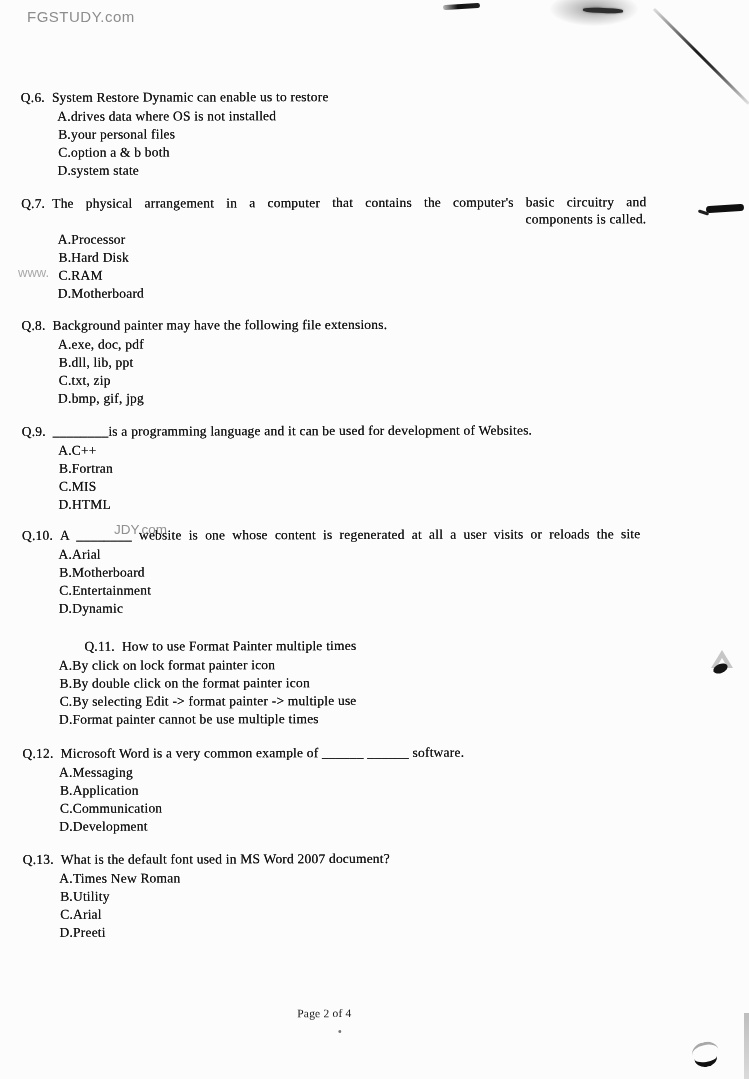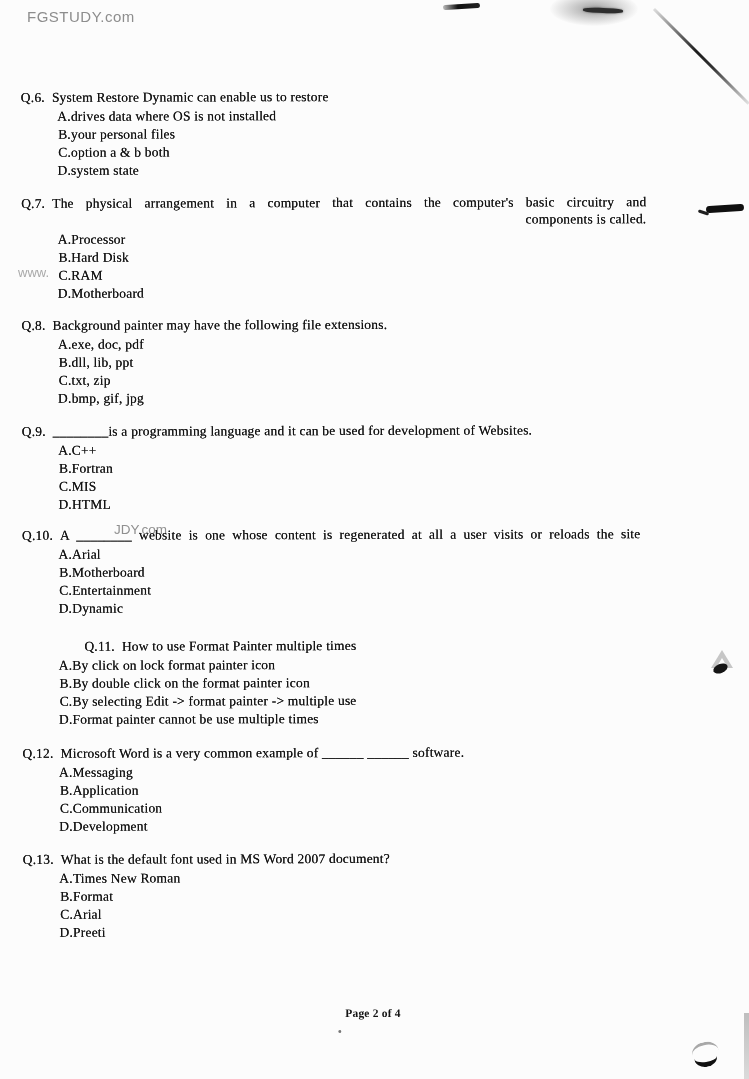--- a/index.html
+++ b/index.html
@@ -17,21 +17,21 @@
   .question{position:absolute;left:22px;}
   .q-line{font-size:13.5px;line-height:17px;letter-spacing:.2px;text-shadow:0 0 .4px #222;}
   .q-line.wide{white-space:nowrap;word-spacing:8.5px;}
   .q-line.wide2{white-space:nowrap;word-spacing:3.5px;}
   .q-label{font-weight:normal;margin-right:7px;}
   .q-text2{font-size:13.5px;line-height:17px;letter-spacing:.2px;text-shadow:0 0 .4px #222;}
   .options{margin-top:2px;padding-left:26px;}
   .option{display:flex;font-size:13.5px;height:18px;line-height:18px;letter-spacing:.2px;text-shadow:0 0 .4px #222;}
   .opt-letter{width:24px;flex:none;}
   
-  .footer{position:absolute;left:296px;top:1007px;font-size:11.5px;font-weight:bold;letter-spacing:.2px;margin-left:48px;}
+  .footer{position:absolute;left:296px;top:1007px;font-size:11.5px;font-weight:normal;letter-spacing:.2px;}
   .speck{position:absolute;left:337px;top:1030px;width:3px;height:3px;background:#777;border-radius:50%;}
   
   .art{position:absolute;}
   .dash-top{left:443px;top:4px;width:37px;height:5px;border-radius:3px;
     background:linear-gradient(to right, rgba(110,110,110,.45), #101010 40%, #222);transform:rotate(-4deg);}
   .smudge-top{left:550px;top:-8px;width:88px;height:34px;border-radius:50%;
     background:radial-gradient(ellipse at center, rgba(70,70,70,.5) 0%, rgba(130,130,130,.32) 40%, rgba(200,200,200,0) 72%);}
   .smudge-arc{left:583px;top:8px;width:40px;height:5px;background:#2e2e2e;border-radius:40%;
     transform:rotate(2deg);box-shadow:0 0 2px rgba(60,60,60,.8);}
   .diag-line{left:655px;top:8px;width:134px;height:3px;transform-origin:0 0;transform:rotate(45deg);
@@ -247,21 +247,21 @@
       <div class="q-line">
         <span class="q-label">Q.13.</span><span class="q-text">What is the default font used in MS Word 2007 document?</span>
       </div>
       <div class="options">
         <div class="option">
             <span class="opt-letter">A.</span>
             <span class="opt-text">Times New Roman</span>
           </div>
         <div class="option">
             <span class="opt-letter">B.</span>
-            <span class="opt-text">Format</span>
+            <span class="opt-text">Utility</span>
           </div>
         <div class="option">
             <span class="opt-letter">C.</span>
             <span class="opt-text">Arial</span>
           </div>
         <div class="option">
             <span class="opt-letter">D.</span>
             <span class="opt-text">Preeti</span>
           </div>
       </div>

